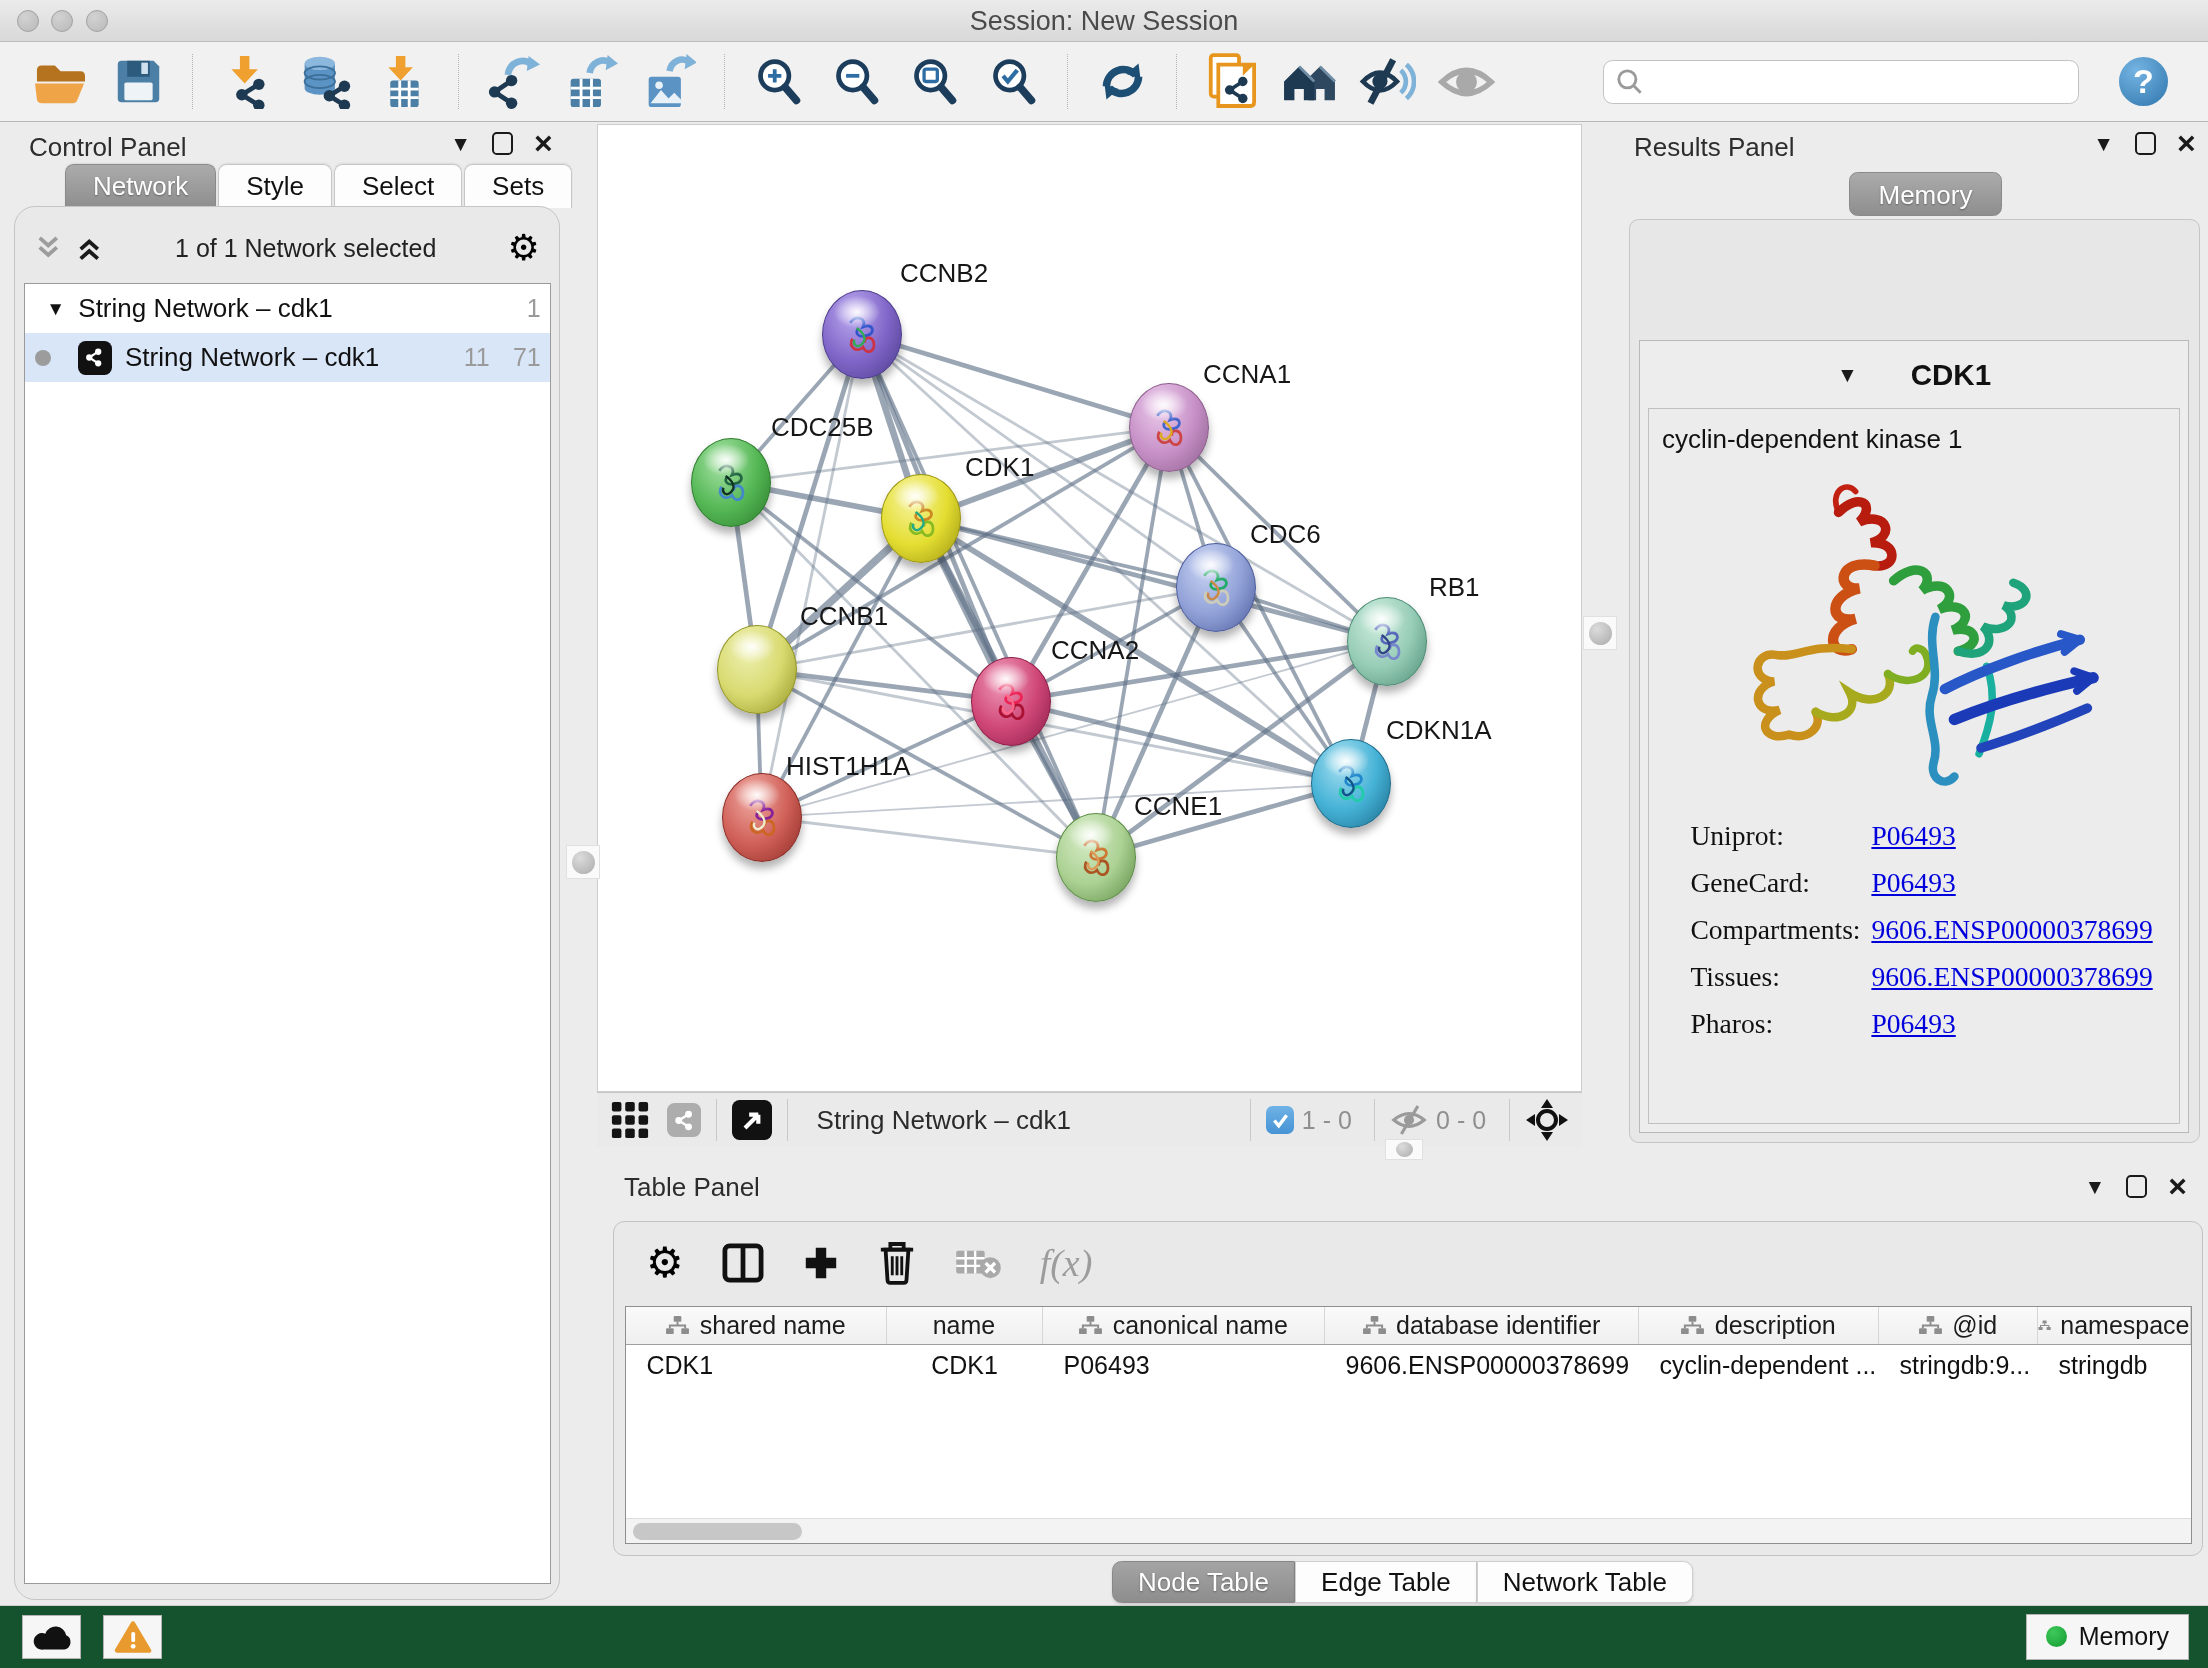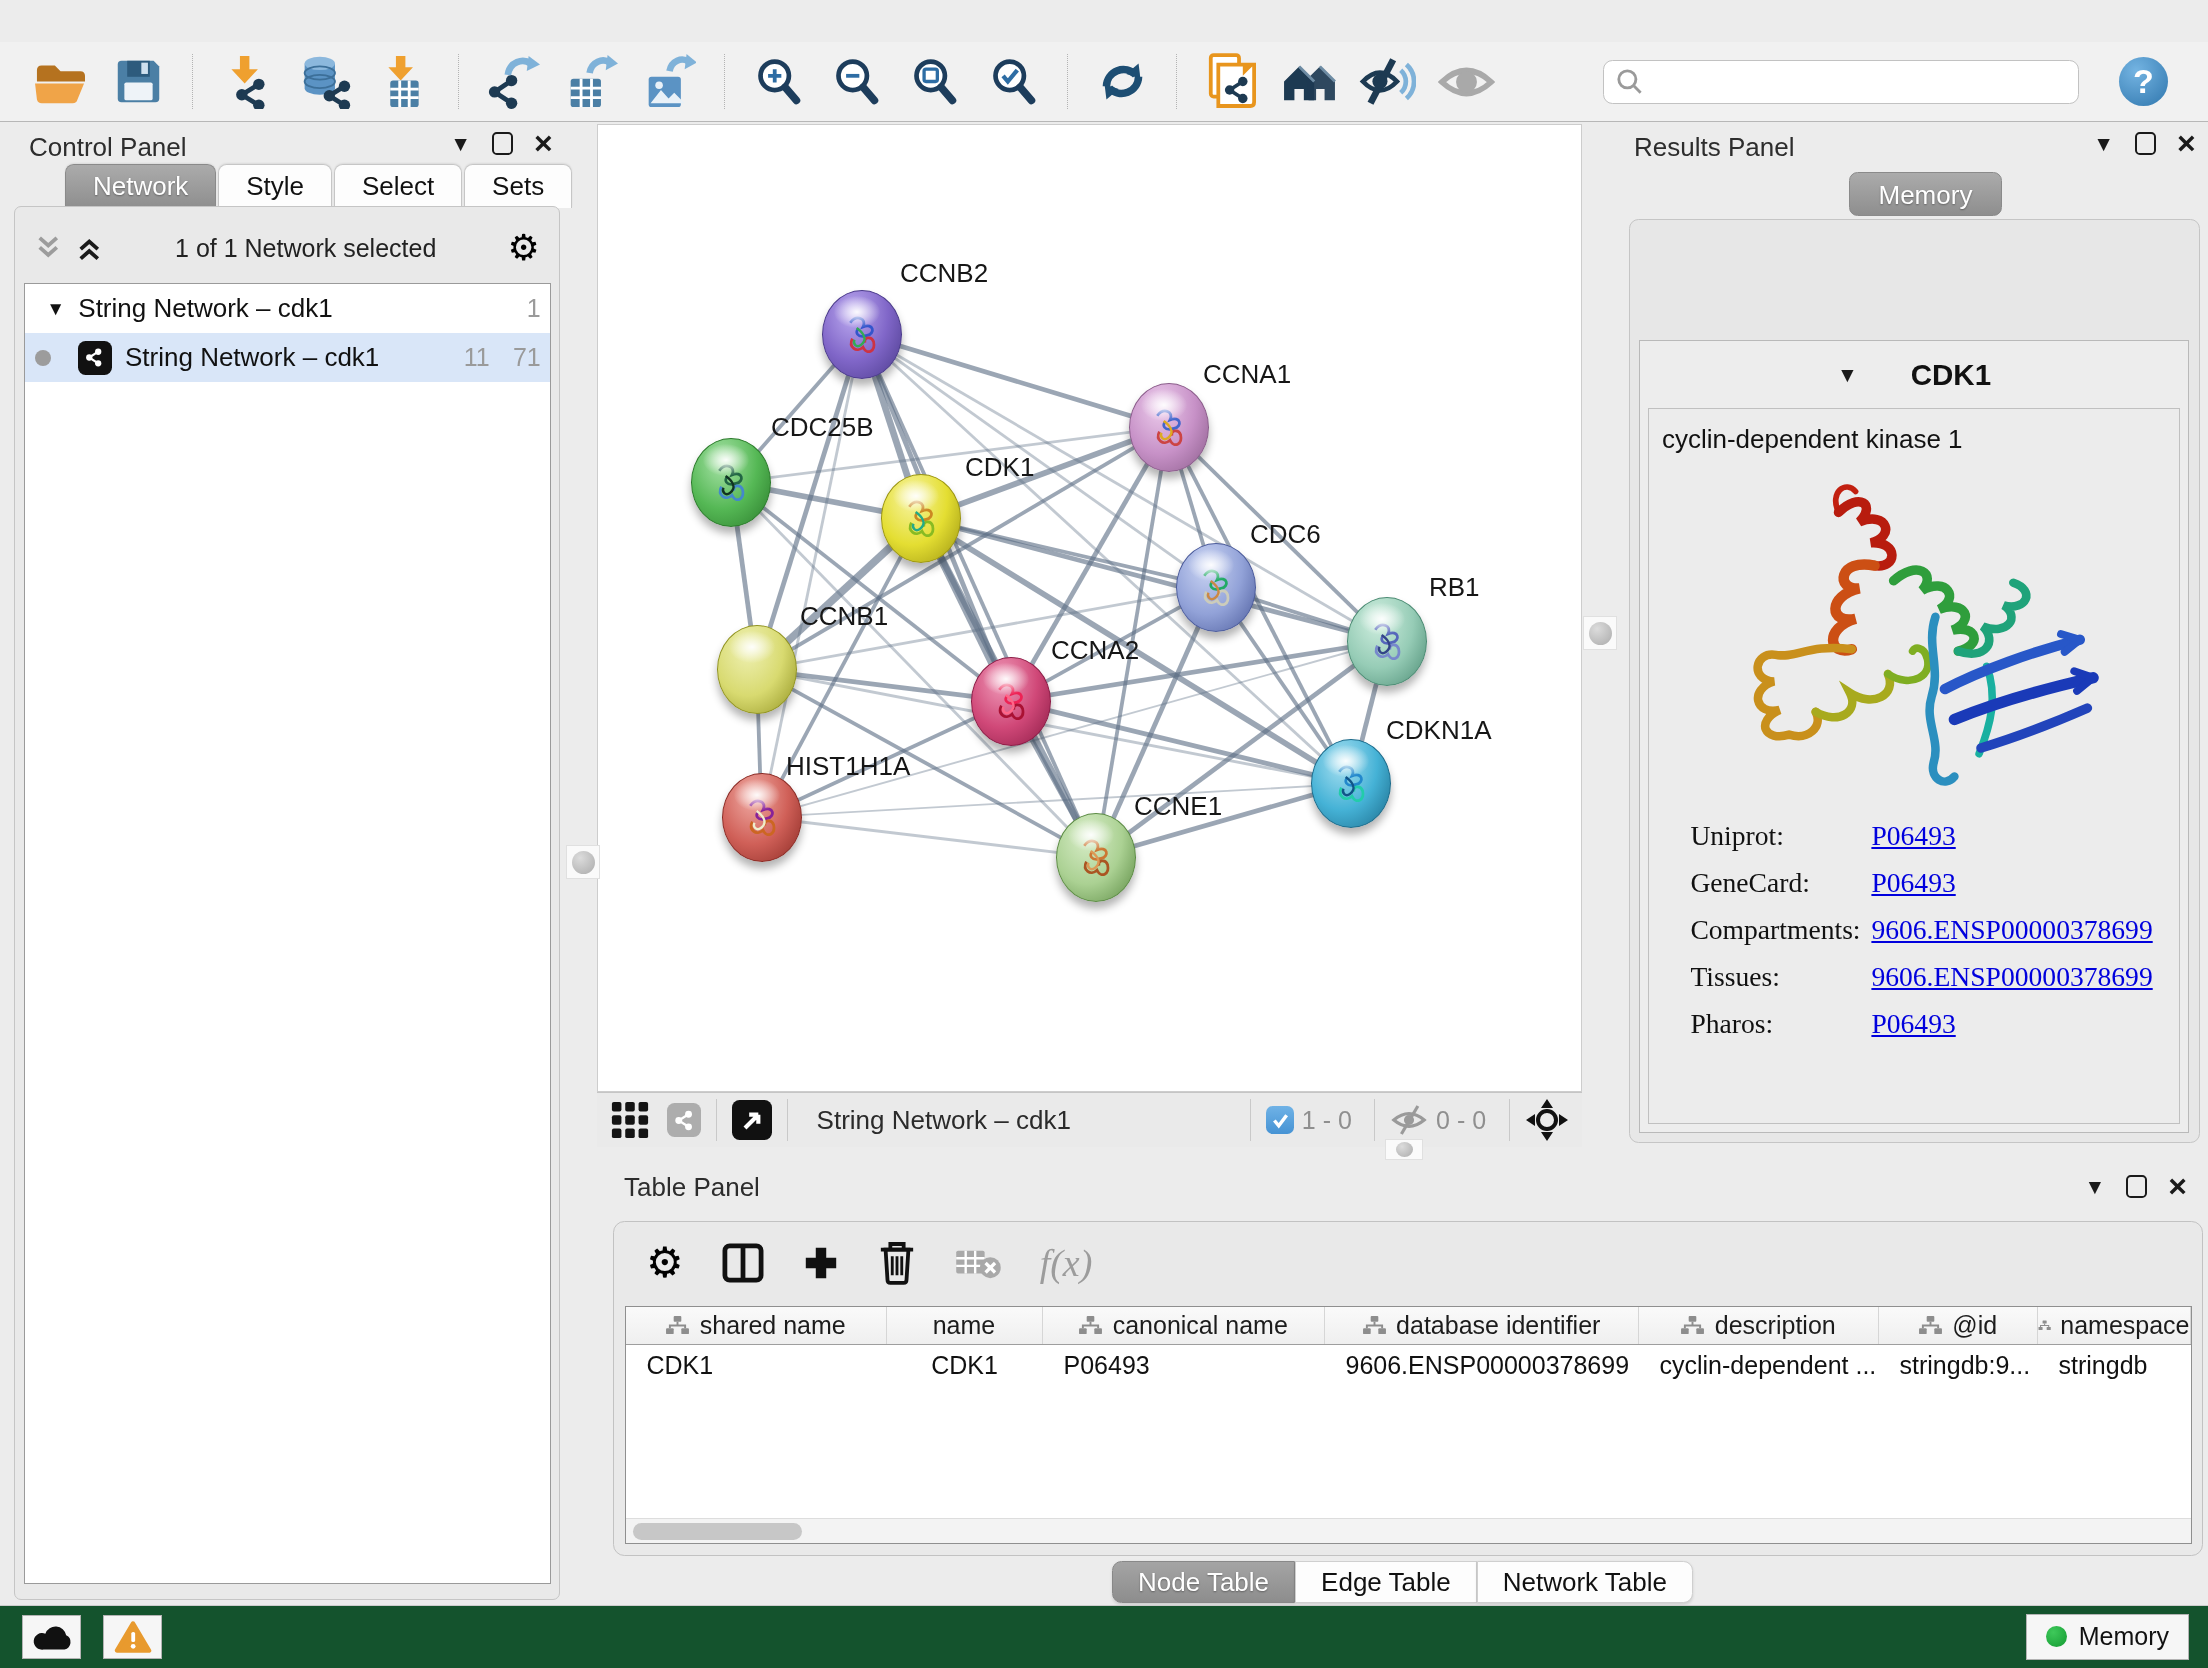--- a/index.html
+++ b/index.html
@@ -28,21 +28,21 @@
   .float-ic { width:21px; height:23px; border:2.9px solid #1a1a1a; border-radius:4.8px; }
   .close-ic { font-size:32px; font-weight:bold; color:#1a1a1a; line-height:23px; }
   .paneltitle { font-size:26px; color:#2d2d2d; }
 
   
   .control-panel { left:8px; top:124px; width:558px; height:1480px; }
   .cp-title { position:absolute; left:21px; top:7.6px; }
   .cp-tabs { position:absolute; left:57px; top:40px; display:flex; }
   .tab { height:44px; line-height:42px; padding:0 27px; font-size:26px; background:#fdfdfd; border:1px solid #c6c6c6; border-bottom:none; border-radius:8.6px 8.6px 0 0; color:#111; margin-right:1.9px; box-shadow:0 -1px 1.9px rgba(0,0,0,.08); }
   .tab.sel { background:linear-gradient(#ababab,#8e8e8e); color:#fff; border-color:#8a8a8a; text-shadow:0 1px 1.9px rgba(0,0,0,.35); }
-  .cp-box { position:absolute; left:5.7px; top:82px; width:546px; height:1394px; background:#e9e9e9; border:1px solid #c5c5c5; border-radius:7px; }
+  .cp-box { position:absolute; left:5.7px; top:82px; width:546px; height:1394px; background:#e9e9e9; border:1px solid #c5c5c5; border-radius:21px; }
   .cp-summary { position:absolute; left:0; top:17px; width:100%; height:48px; display:flex; align-items:center; }
   .cp-summary .txt { flex:1; text-align:center; font-size:25px; color:#222; }
   .cp-list { position:absolute; left:9.5px; top:76px; width:527px; height:1301px; background:#fff; border:1.9px solid #9a9a9a; }
   .tree-row { display:flex; align-items:center; height:49px; font-size:26px; color:#111; }
   .tree-row.sel { background:#d9e6f8; }
   .tree-num { width:51px; text-align:right; color:#9a9a9a; padding-right:9.5px; font-size:25px; }
   .share-sq { width:34px; height:34px; border-radius:7.6px; background:#111; display:flex; align-items:center; justify-content:center; }
   .dot { width:16px; height:16px; border-radius:50%; background:#9c9c9c; }
 
   
@@ -105,20 +105,28 @@
   .statusbar { left:0; top:1605px; width:2208px; height:63px; background:#14532d; border-top:1.9px solid #cdcdcd; }
   .sbtn { position:absolute; top:8.6px; width:59px; height:44px; background:#f6f6f6; border:1.9px solid #b3b3b3; display:flex; align-items:center; justify-content:center; }
   .memorybtn { position:absolute; right:19px; top:7.6px; height:46px; padding:0 19px; background:#f6f6f6; border:1.9px solid #b3b3b3; display:flex; align-items:center; gap:11.4px; font-size:25px; color:#111; }
   .gdot { width:21px; height:21px; border-radius:50%; background:radial-gradient(circle at 35% 30%, #3ec95a, #149a32); }
 </style>
 </head>
 <body>
 
 <div class="window">
 
+  <div class="abs titlebar">
+    <div class="lights">
+      <div class="light"></div>
+      <div class="light"></div>
+      <div class="light"></div>
+    </div>
+    <div class="win-title">Session: New Session</div>
+  </div>
 
   <div class="abs toolbar">
     <div class="tbtn">
         <svg width="55" height="49" viewBox="0 0 58 52">
           <path d="M4 14 q0-5 5-5 h14 l6 6 h21 q5 0 5 5 v6 H4z" fill="#b5721f"></path>
           <path d="M2 28 h52 l-7 17 q-1 4-5 4 H9 q-4 0-5-4z" fill="#f0a448"></path>
         </svg>
       </div>
     <div class="tbtn">
         <svg width="49" height="49" viewBox="0 0 52 52">

